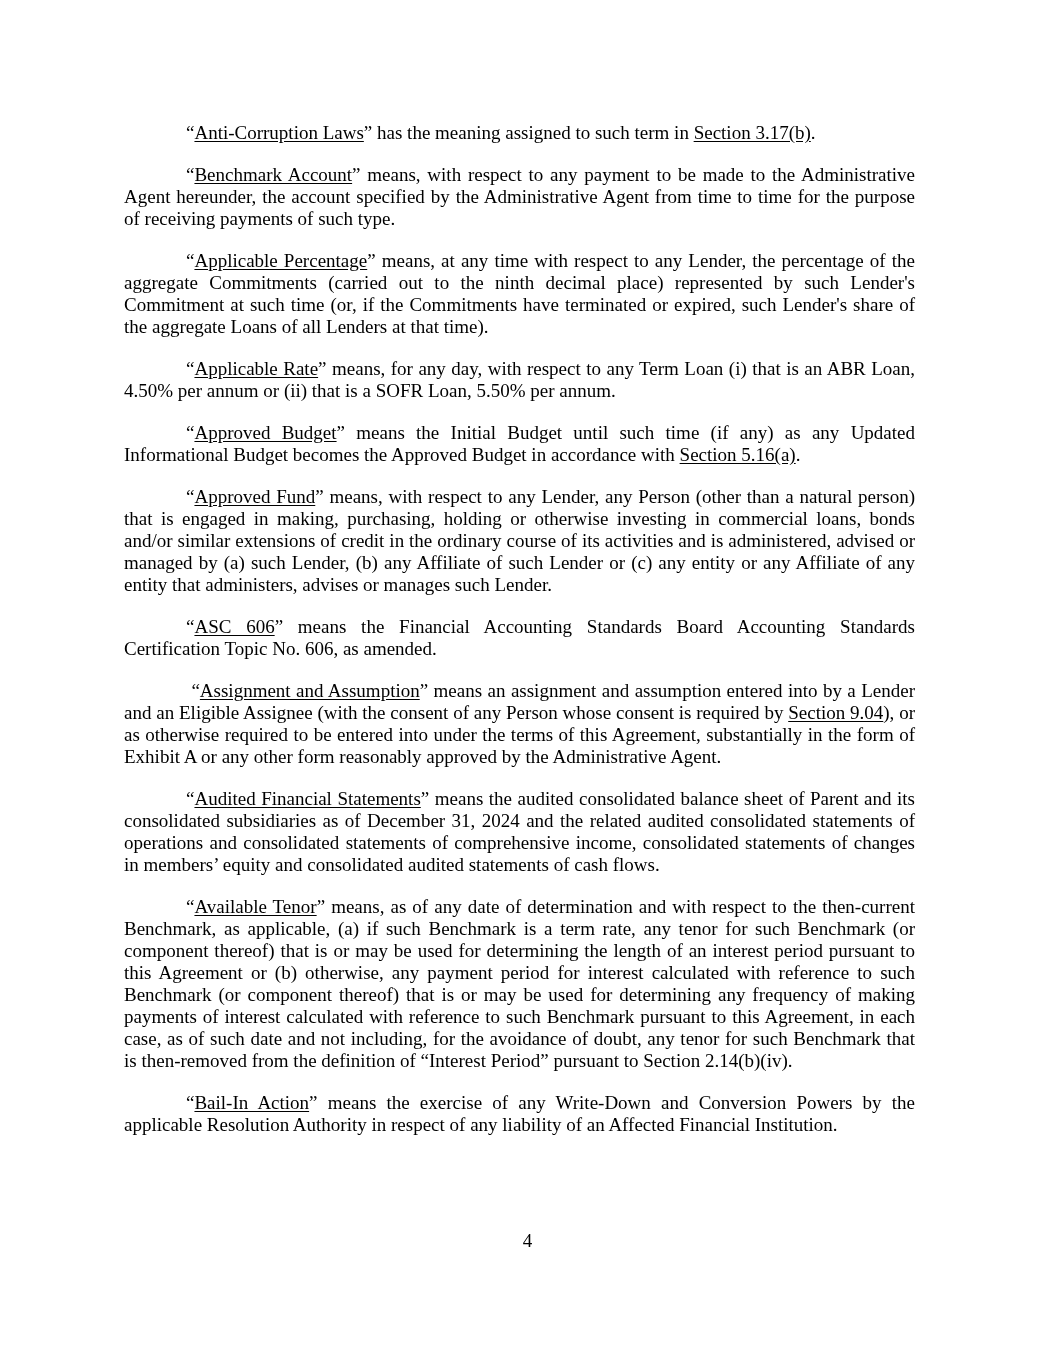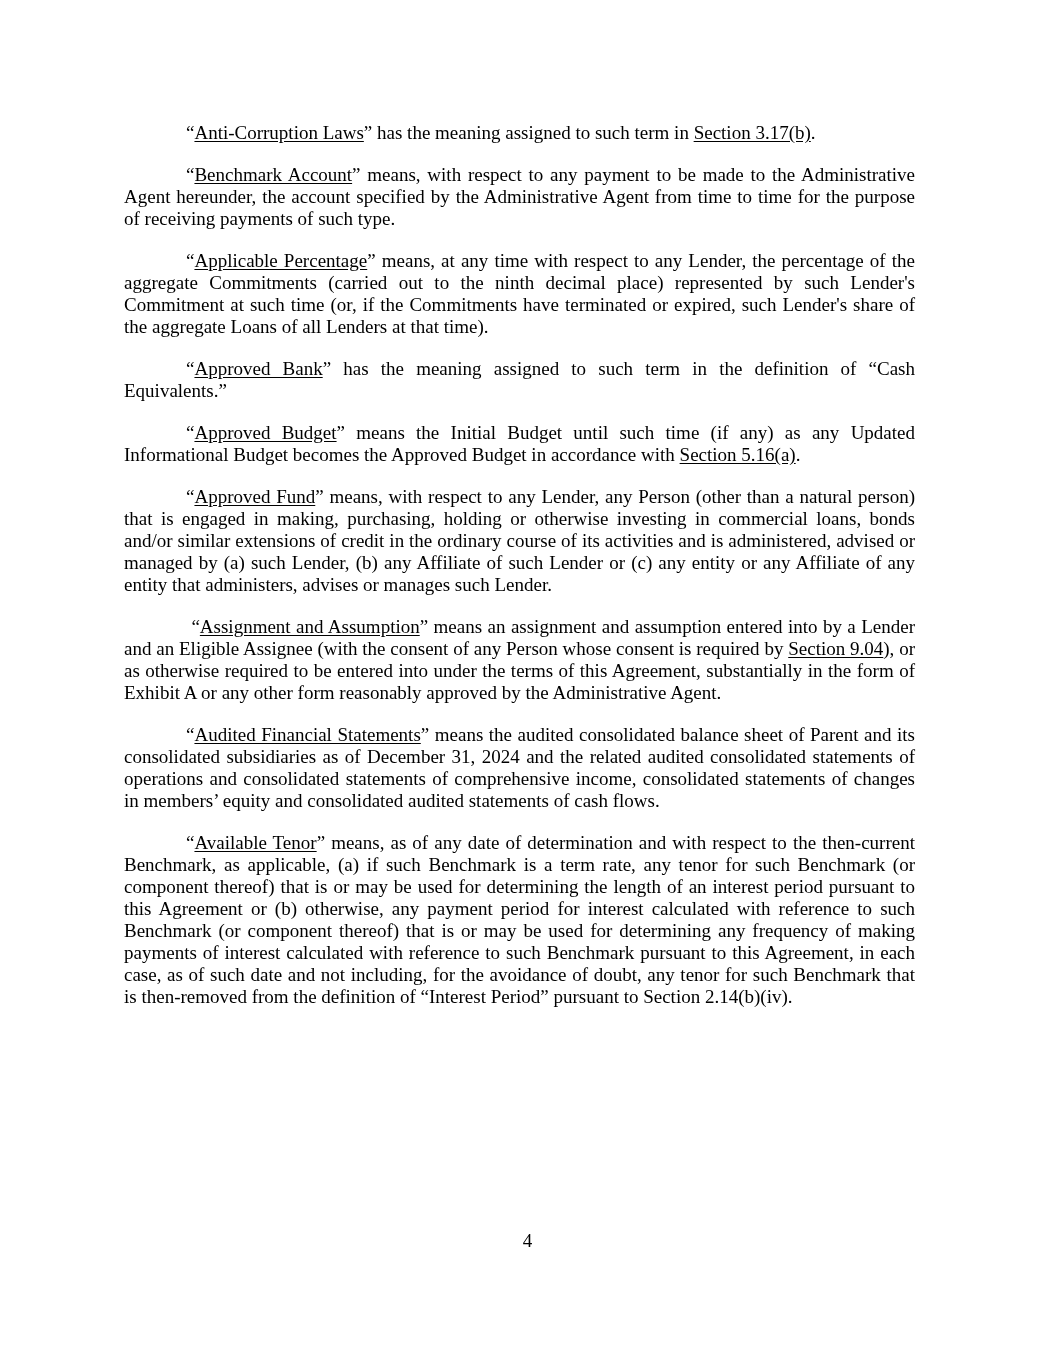--- a/index.html
+++ b/index.html
@@ -46,21 +46,23 @@
   }
 </style>
 </head>
 <body>
 
 <div class="page">
   <div class="content">
       <p class="para"><span>“</span><span class="u">Anti-Corruption Laws</span><span>” has the meaning assigned to such term in </span><span class="u">Section 3.17(b)</span><span>.</span></p>
       <p class="para"><span>“</span><span class="u">Benchmark Account</span><span>” means, with respect to any payment to be made to the Administrative Agent hereunder, the account specified by the Administrative Agent from time to time for the purpose of receiving payments of such type.</span></p>
       <p class="para"><span>“</span><span class="u">Applicable Percentage</span><span>” means, at any time with respect to any Lender, the percentage of the aggregate Commitments (carried out to the ninth decimal place) represented by such Lender's Commitment at such time (or, if the Commitments have terminated or expired, such Lender's share of the aggregate Loans of all Lenders at that time).</span></p>
-      <p class="para"><span>“</span><span class="u">Approved Bank</span><span>” has the meaning assigned to such term in the definition of “Cash Equivalents.”</span></p>
+      <p class="para"><span>“</span><span class="u">Applicable Rate</span><span>” means, for any day, with respect to any Term Loan (i) that is an ABR Loan, 4.50% per annum or (ii) that is a SOFR Loan, 5.50% per annum.</span></p>
       <p class="para"><span>“</span><span class="u">Approved Budget</span><span>” means the Initial Budget until such time (if any) as any Updated Informational Budget becomes the Approved Budget in accordance with </span><span class="u">Section 5.16(a)</span><span>.</span></p>
       <p class="para"><span>“</span><span class="u">Approved Fund</span><span>” means, with respect to any Lender, any Person (other than a natural person) that is engaged in making, purchasing, holding or otherwise investing in commercial loans, bonds and/or similar extensions of credit in the ordinary course of its activities and is administered, advised or managed by (a) such Lender, (b) any Affiliate of such Lender or (c) any entity or any Affiliate of any entity that administers, advises or manages such Lender.</span></p>
+      <p class="para"><span>“</span><span class="u">ASC 606</span><span>” means the Financial Accounting Standards Board Accounting Standards Certification Topic No. 606, as amended.</span></p>
       <p class="para"><span>&nbsp;“</span><span class="u">Assignment and Assumption</span><span>” means an assignment and assumption entered into by a Lender and an Eligible Assignee (with the consent of any Person whose consent is required by </span><span class="u">Section 9.04</span><span>), or as otherwise required to be entered into under the terms of this Agreement, substantially in the form of Exhibit A or any other form reasonably approved by the Administrative Agent.</span></p>
       <p class="para"><span>“</span><span class="u">Audited Financial Statements</span><span>” means the audited consolidated balance sheet of Parent and its consolidated subsidiaries as of December 31, 2024 and the related audited consolidated statements of operations and consolidated statements of comprehensive income, consolidated statements of changes in members’ equity and consolidated audited statements of cash flows.</span></p>
       <p class="para"><span>“</span><span class="u">Available Tenor</span><span>” means, as of any date of determination and with respect to the then-current Benchmark, as applicable, (a) if such Benchmark is a term rate, any tenor for such Benchmark (or component thereof) that is or may be used for determining the length of an interest period pursuant to this Agreement or (b) otherwise, any payment period for interest calculated with reference to such Benchmark (or component thereof) that is or may be used for determining any frequency of making payments of interest calculated with reference to such Benchmark pursuant to this Agreement, in each case, as of such date and not including, for the avoidance of doubt, any tenor for such Benchmark that is then-removed from the definition of “Interest Period” pursuant to Section 2.14(b)(iv).</span></p>
+      <p class="para"><span>“</span><span class="u">Bail-In Action</span><span>” means the exercise of any Write-Down and Conversion Powers by the applicable Resolution Authority in respect of any liability of an Affected Financial Institution.</span></p>
     </div>
   <div class="page-number">4</div>
 </div>
 
 </body></html>

